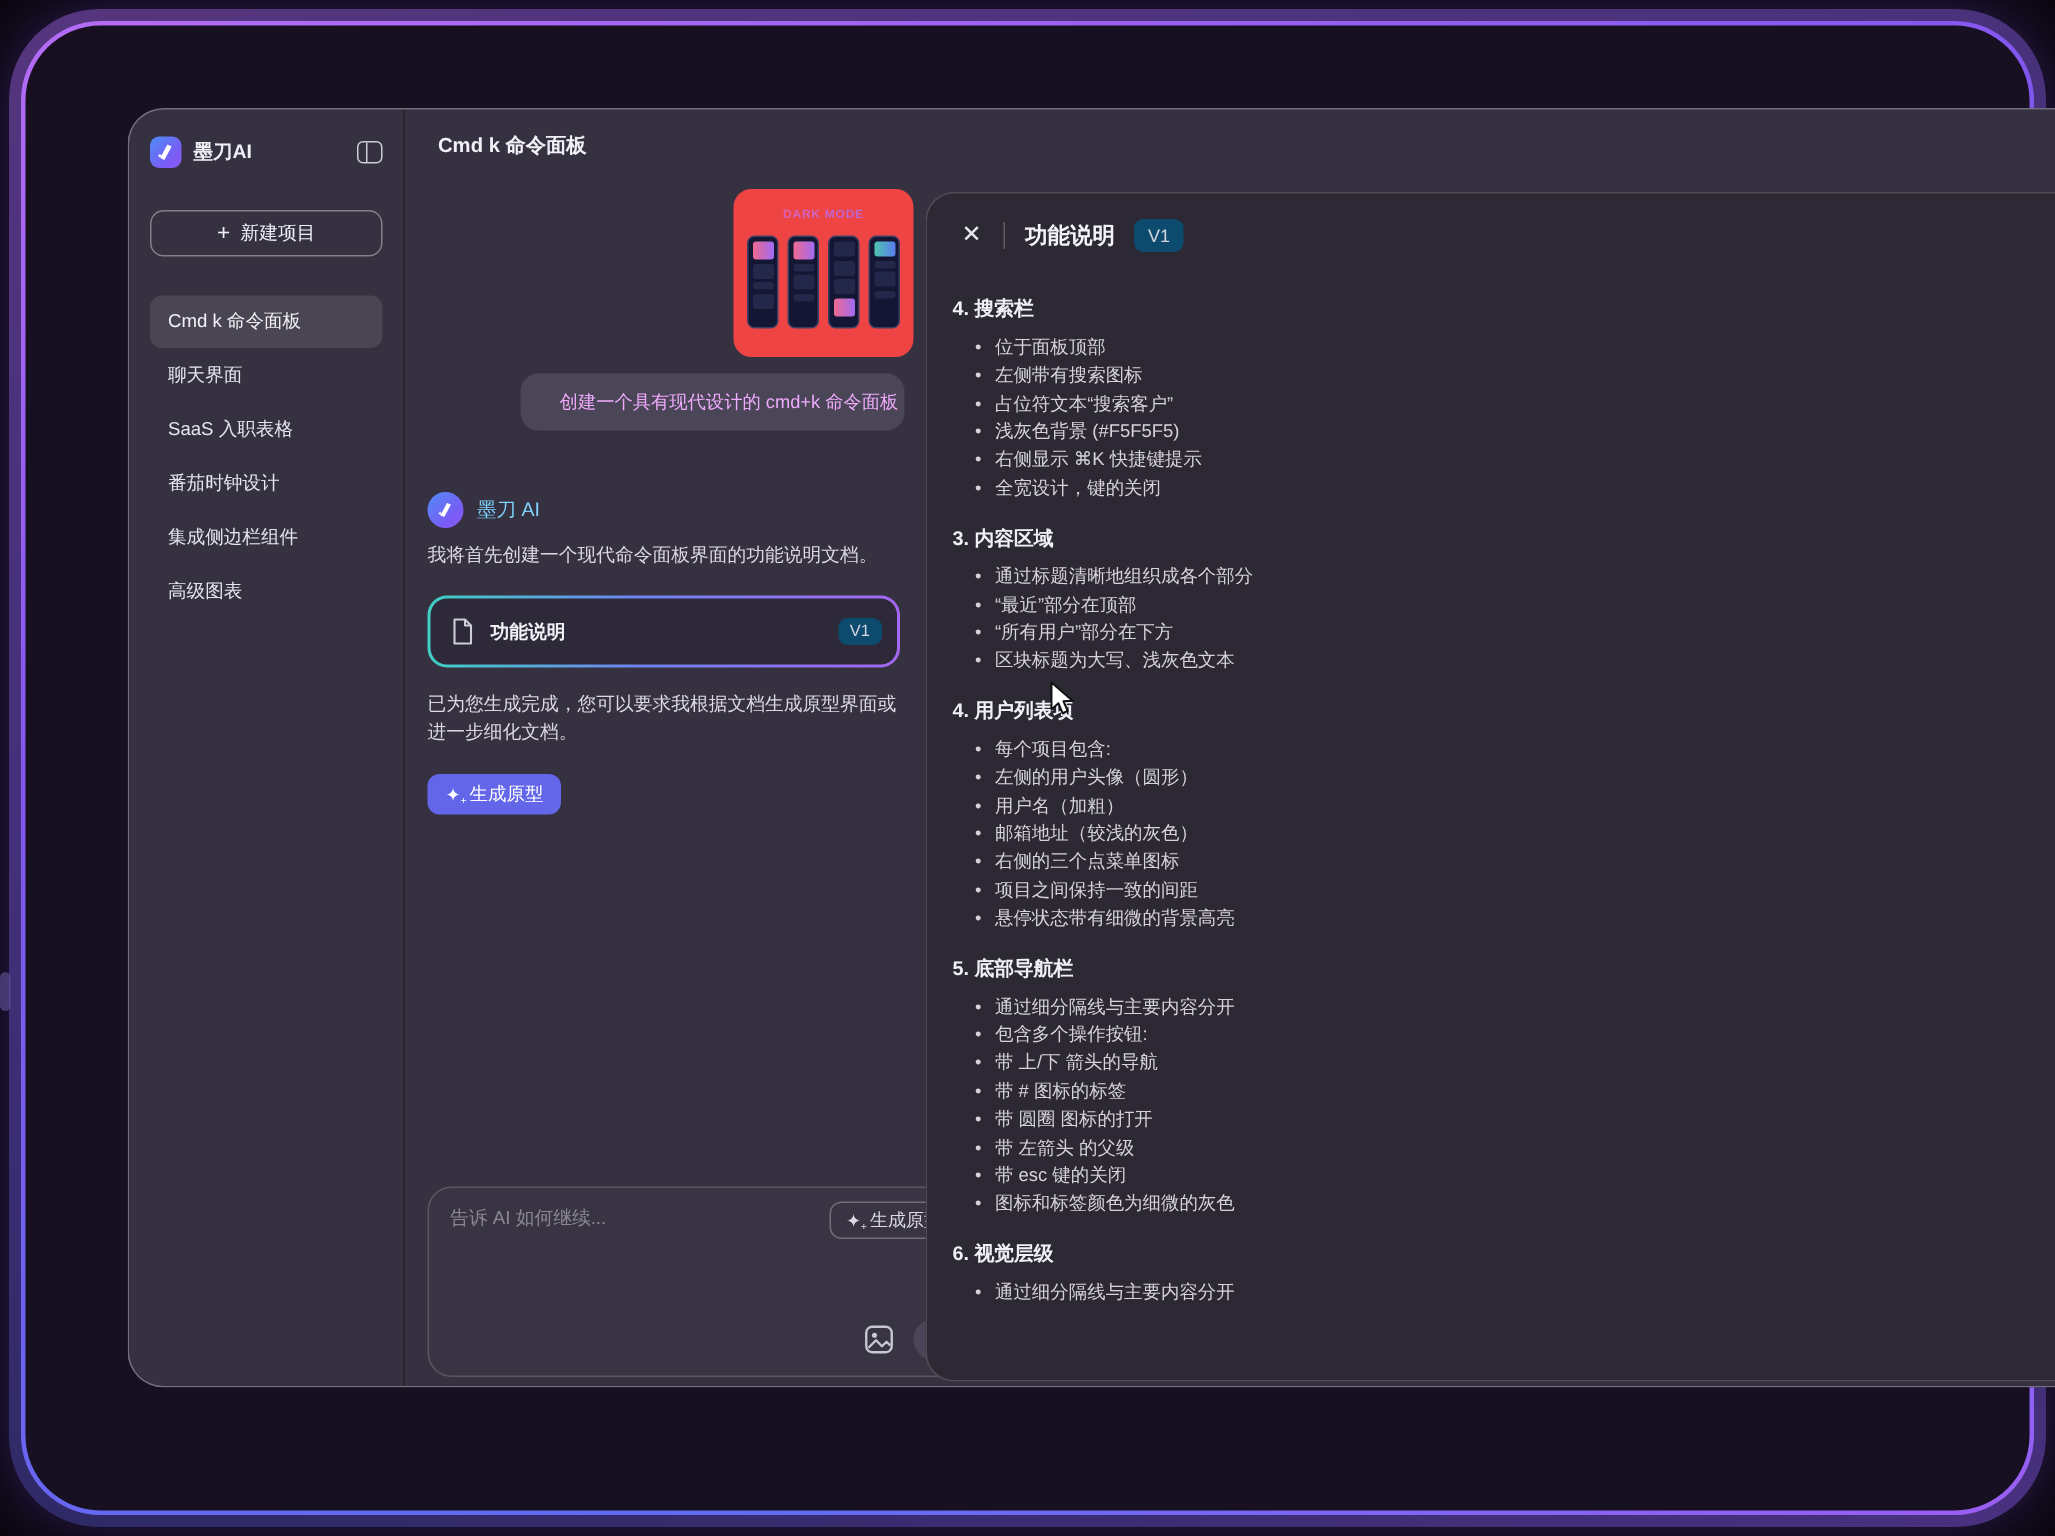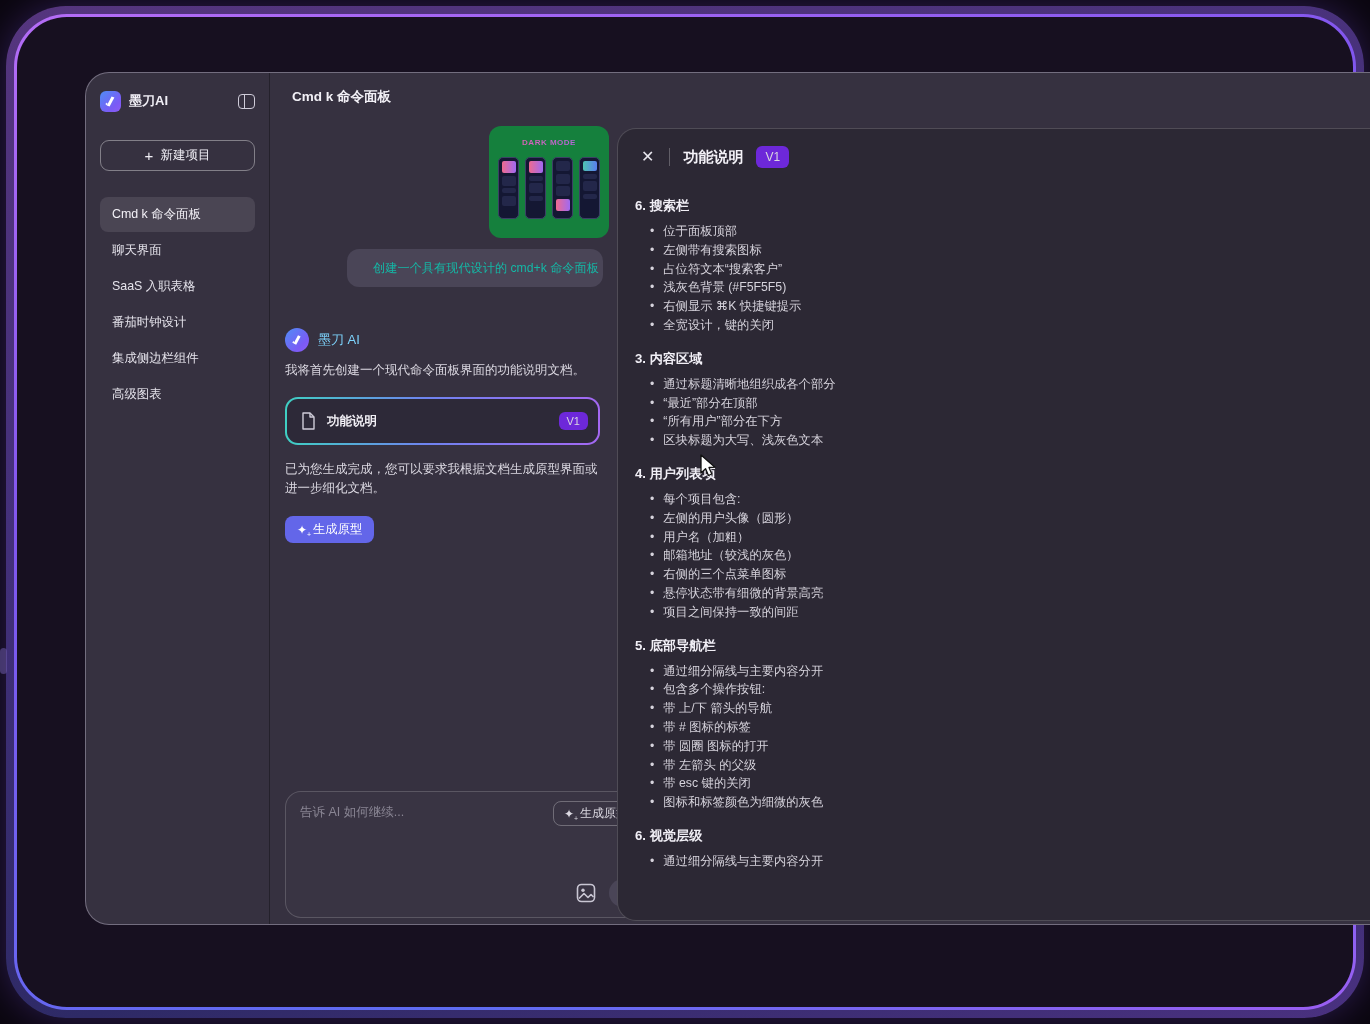--- a/index.html
+++ b/index.html
@@ -38,49 +38,49 @@
   .sb-list { margin-top:26px; display:flex; flex-direction:column; gap:1px; }
   .sb-item { height:35px; display:flex; align-items:center; padding:0 12px; border-radius:8px;
     font-size:12.4px; color:#e6e4ec; cursor:pointer; white-space:nowrap; }
   .sb-item.active { background:#4a4553; color:#f4f2f8; }
 
   
   .chat { position:absolute; left:185px; top:0; width:431px; bottom:0; }
   .chat-title { position:absolute; left:21px; top:15px; font-size:13.5px; font-weight:bold; color:#f2f0f6; }
 
   .thumb { position:absolute; left:218px; top:53px; width:120px; height:112px; border-radius:12px;
-    background:#15803d; overflow:hidden; }
+    background:#ef4444; overflow:hidden; }
   .thumb-label { text-align:center; margin-top:12px; font-size:8px; font-weight:bold; letter-spacing:.5px;
     background:linear-gradient(90deg,#ef5f9e,#a06af2); -webkit-background-clip:text; background-clip:text;
     color:transparent; }
   .phones { display:flex; justify-content:center; gap:6px; margin-top:10px; }
   .phone { width:21px; height:62px; border-radius:5px; background:#141733; border:1px solid #3c4066;
     padding:3px 2.5px; display:flex; flex-direction:column; gap:2.5px; }
   .phone .blk { border-radius:2px; height:10px; background:#23274a; }
   .phone .blk.hot { background:linear-gradient(90deg,#ef6a8f,#a06af2); height:12px; }
   .phone .blk.sm { height:5px; }
   .phone .blk.teal { background:linear-gradient(90deg,#4fc3b0,#5a7df0); }
 
   .bubble { position:absolute; left:76px; top:176px; width:256px; height:38px; border-radius:12px;
-    background:#4a4557; color:#14b8a6; font-size:12.2px; display:flex; align-items:center;
+    background:#4a4557; color:#f0abfc; font-size:12.2px; display:flex; align-items:center;
     justify-content:center; white-space:nowrap;padding-left:22px; }
 
   .ai-row { position:absolute; left:14px; top:255px; display:flex; align-items:center; gap:9px; }
   .avatar { width:24px; height:24px; border-radius:50%;
     background:linear-gradient(135deg,#4f8df6,#7a5bf5 70%,#8e5cf6);
     display:flex; align-items:center; justify-content:center; }
   .ai-name { font-size:13px; font-weight:normal; color:#7dd3fc; }
   .ai-intro { position:absolute; left:14px; top:289px; width:330px; font-size:12.5px; color:#dcd9e2; }
 
   .doc-card { position:absolute; left:14px; top:324px; width:315px; height:48px; border-radius:13px;
     padding:2px; background:linear-gradient(90deg,#3fd0c3,#6f83f0 45%,#a468f3); cursor:pointer; }
   .doc-card-in { width:100%; height:100%; border-radius:11px; background:#2d2938; display:flex;
     align-items:center; padding:0 10px 0 14px; gap:11px; }
   .doc-card-title { flex:1; font-size:12.5px; font-weight:bold; color:#f2f0f6; }
-  .v-badge { background:#6d28d9; color:#d9d6e0; font-size:11px; border-radius:6px; padding:3px 8px; }
+  .v-badge { background:#0c4a6e; color:#d9d6e0; font-size:11px; border-radius:6px; padding:3px 8px; }
 
   .ai-outro { position:absolute; left:14px; top:387px; width:322px; font-size:12.5px; line-height:19px; color:#dcd9e2; }
 
   .gen-btn { position:absolute; left:14px; top:443px; height:27px; padding:0 12px; border:none;
     border-radius:8px; background:#6366e9; color:#fff; font-size:12.3px; display:flex;
     align-items:center; gap:6px; cursor:pointer; }
   .sparkle { font-size:12px; line-height:1; position:relative; }
   .sparkle::after { content:"+"; position:absolute; font-size:7px; right:-4px; bottom:-2px; }
 
   .composer { position:absolute; left:14px; top:718px; width:364px; height:127px; border-radius:16px;
@@ -247,21 +247,21 @@
     <div class="doc-head">
       <button class="close-btn">
         <span>✕</span>
       </button>
       <span class="head-div"></span>
       <span class="doc-title">功能说明</span>
       <span class="v-badge">V1</span>
     </div>
     <div class="doc-body" id="doc-body">
         <div class="doc-sec">
-          <h3>6. 搜索栏</h3>
+          <h3>4. 搜索栏</h3>
           <ul>
             <li>位于面板顶部</li>
             <li>左侧带有搜索图标</li>
             <li>占位符文本“搜索客户”</li>
             <li>浅灰色背景 (#F5F5F5)</li>
             <li>右侧显示 ⌘K 快捷键提示</li>
             <li>全宽设计，键的关闭</li>
           </ul>
         </div>
         <div class="doc-sec">
@@ -274,22 +274,22 @@
           </ul>
         </div>
         <div class="doc-sec">
           <h3>4. 用户列表项</h3>
           <ul>
             <li>每个项目包含:</li>
             <li>左侧的用户头像（圆形）</li>
             <li>用户名（加粗）</li>
             <li>邮箱地址（较浅的灰色）</li>
             <li>右侧的三个点菜单图标</li>
+            <li>项目之间保持一致的间距</li>
             <li>悬停状态带有细微的背景高亮</li>
-            <li>项目之间保持一致的间距</li>
           </ul>
         </div>
         <div class="doc-sec">
           <h3>5. 底部导航栏</h3>
           <ul>
             <li>通过细分隔线与主要内容分开</li>
             <li>包含多个操作按钮:</li>
             <li>带 上/下 箭头的导航</li>
             <li>带 # 图标的标签</li>
             <li>带 圆圈 图标的打开</li>

